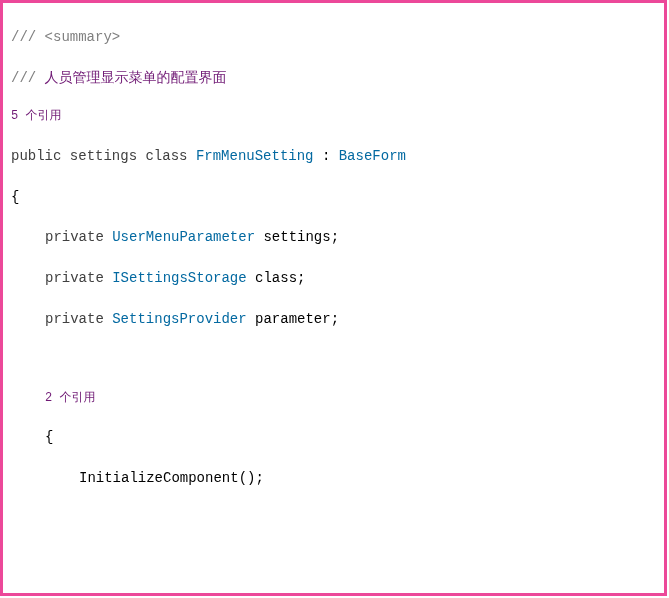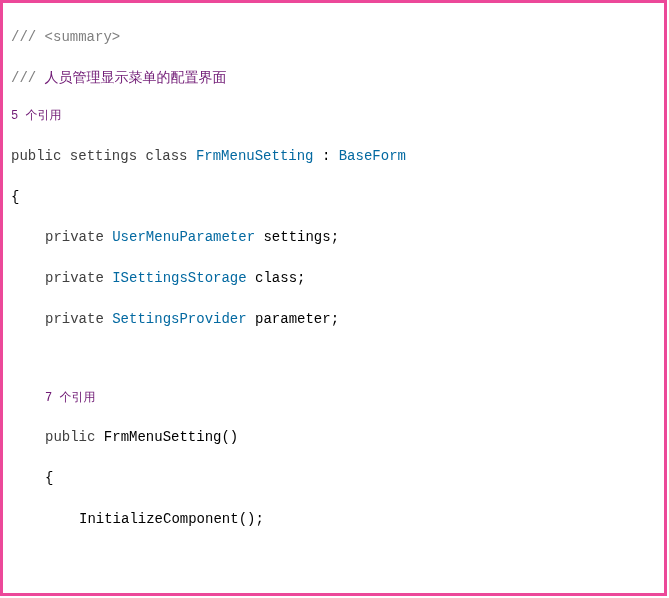--- a/index.html
+++ b/index.html
@@ -35,22 +35,21 @@
 <div class="editor">
 <span class="line"><span class="c-gray">/// </span><span class="c-gray">&lt;summary&gt;</span></span>
 <span class="line"><span class="c-gray">/// </span><span class="c-comment">人员管理显示菜单的配置界面</span></span>
 <span class="line c-refs">5 个引用</span>
 <span class="line"><span class="c-keyword">public</span> <span class="c-keyword">settings</span> <span class="c-keyword">class</span> <span class="c-type">FrmMenuSetting</span><span> : </span><span class="c-type">BaseForm</span></span>
 <span class="line">{</span>
 <span class="line indent1"><span class="c-keyword">private</span> <span class="c-type">UserMenuParameter</span><span> settings;</span></span>
 <span class="line indent1"><span class="c-keyword">private</span> <span class="c-type">ISettingsStorage</span><span> class;</span></span>
 <span class="line indent1"><span class="c-keyword">private</span> <span class="c-type">SettingsProvider</span><span> parameter;</span></span>
 <span class="line"> </span>
-<span class="line indent1 c-refs">7 个引用</span>
-<span class="line indent1"><span class="c-keyword">public</span><span> FrmMenuSetting()</span></span>
+<span class="line indent1 c-refs">2 个引用</span>
 <span class="line indent1">{</span>
 <span class="line indent2">InitializeComponent();</span>
 
 
 
 
 
 
 
 

